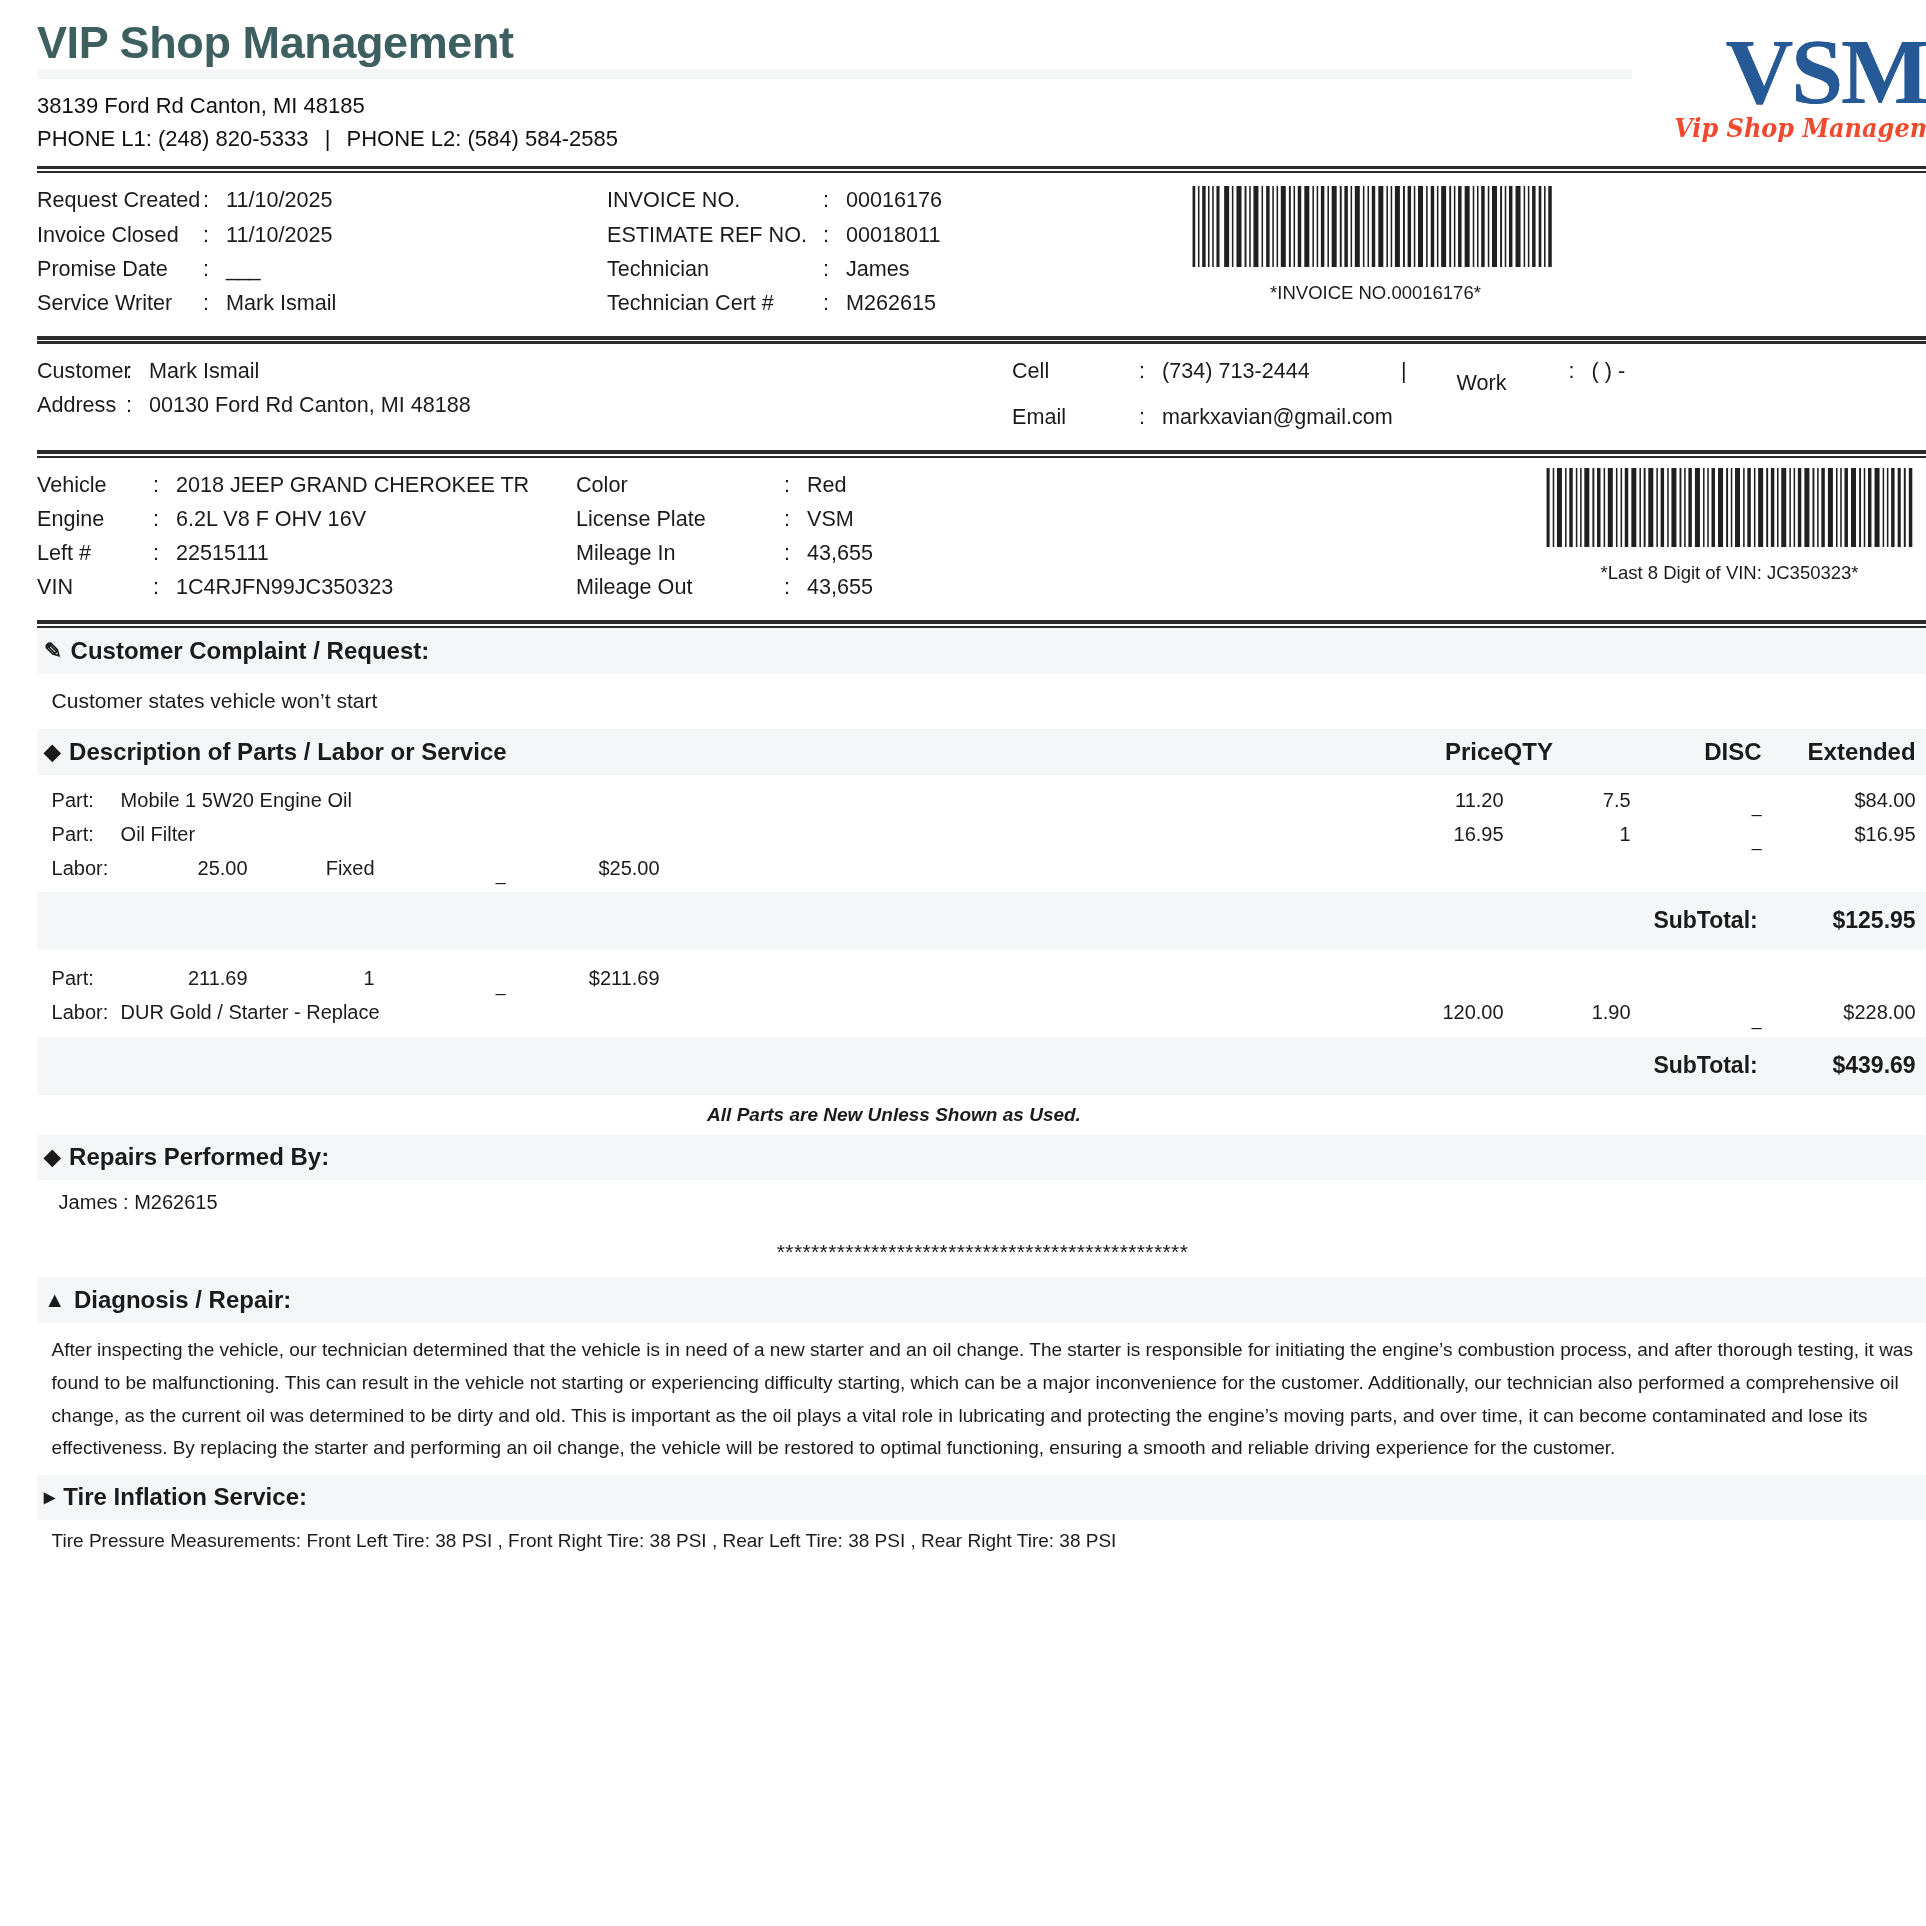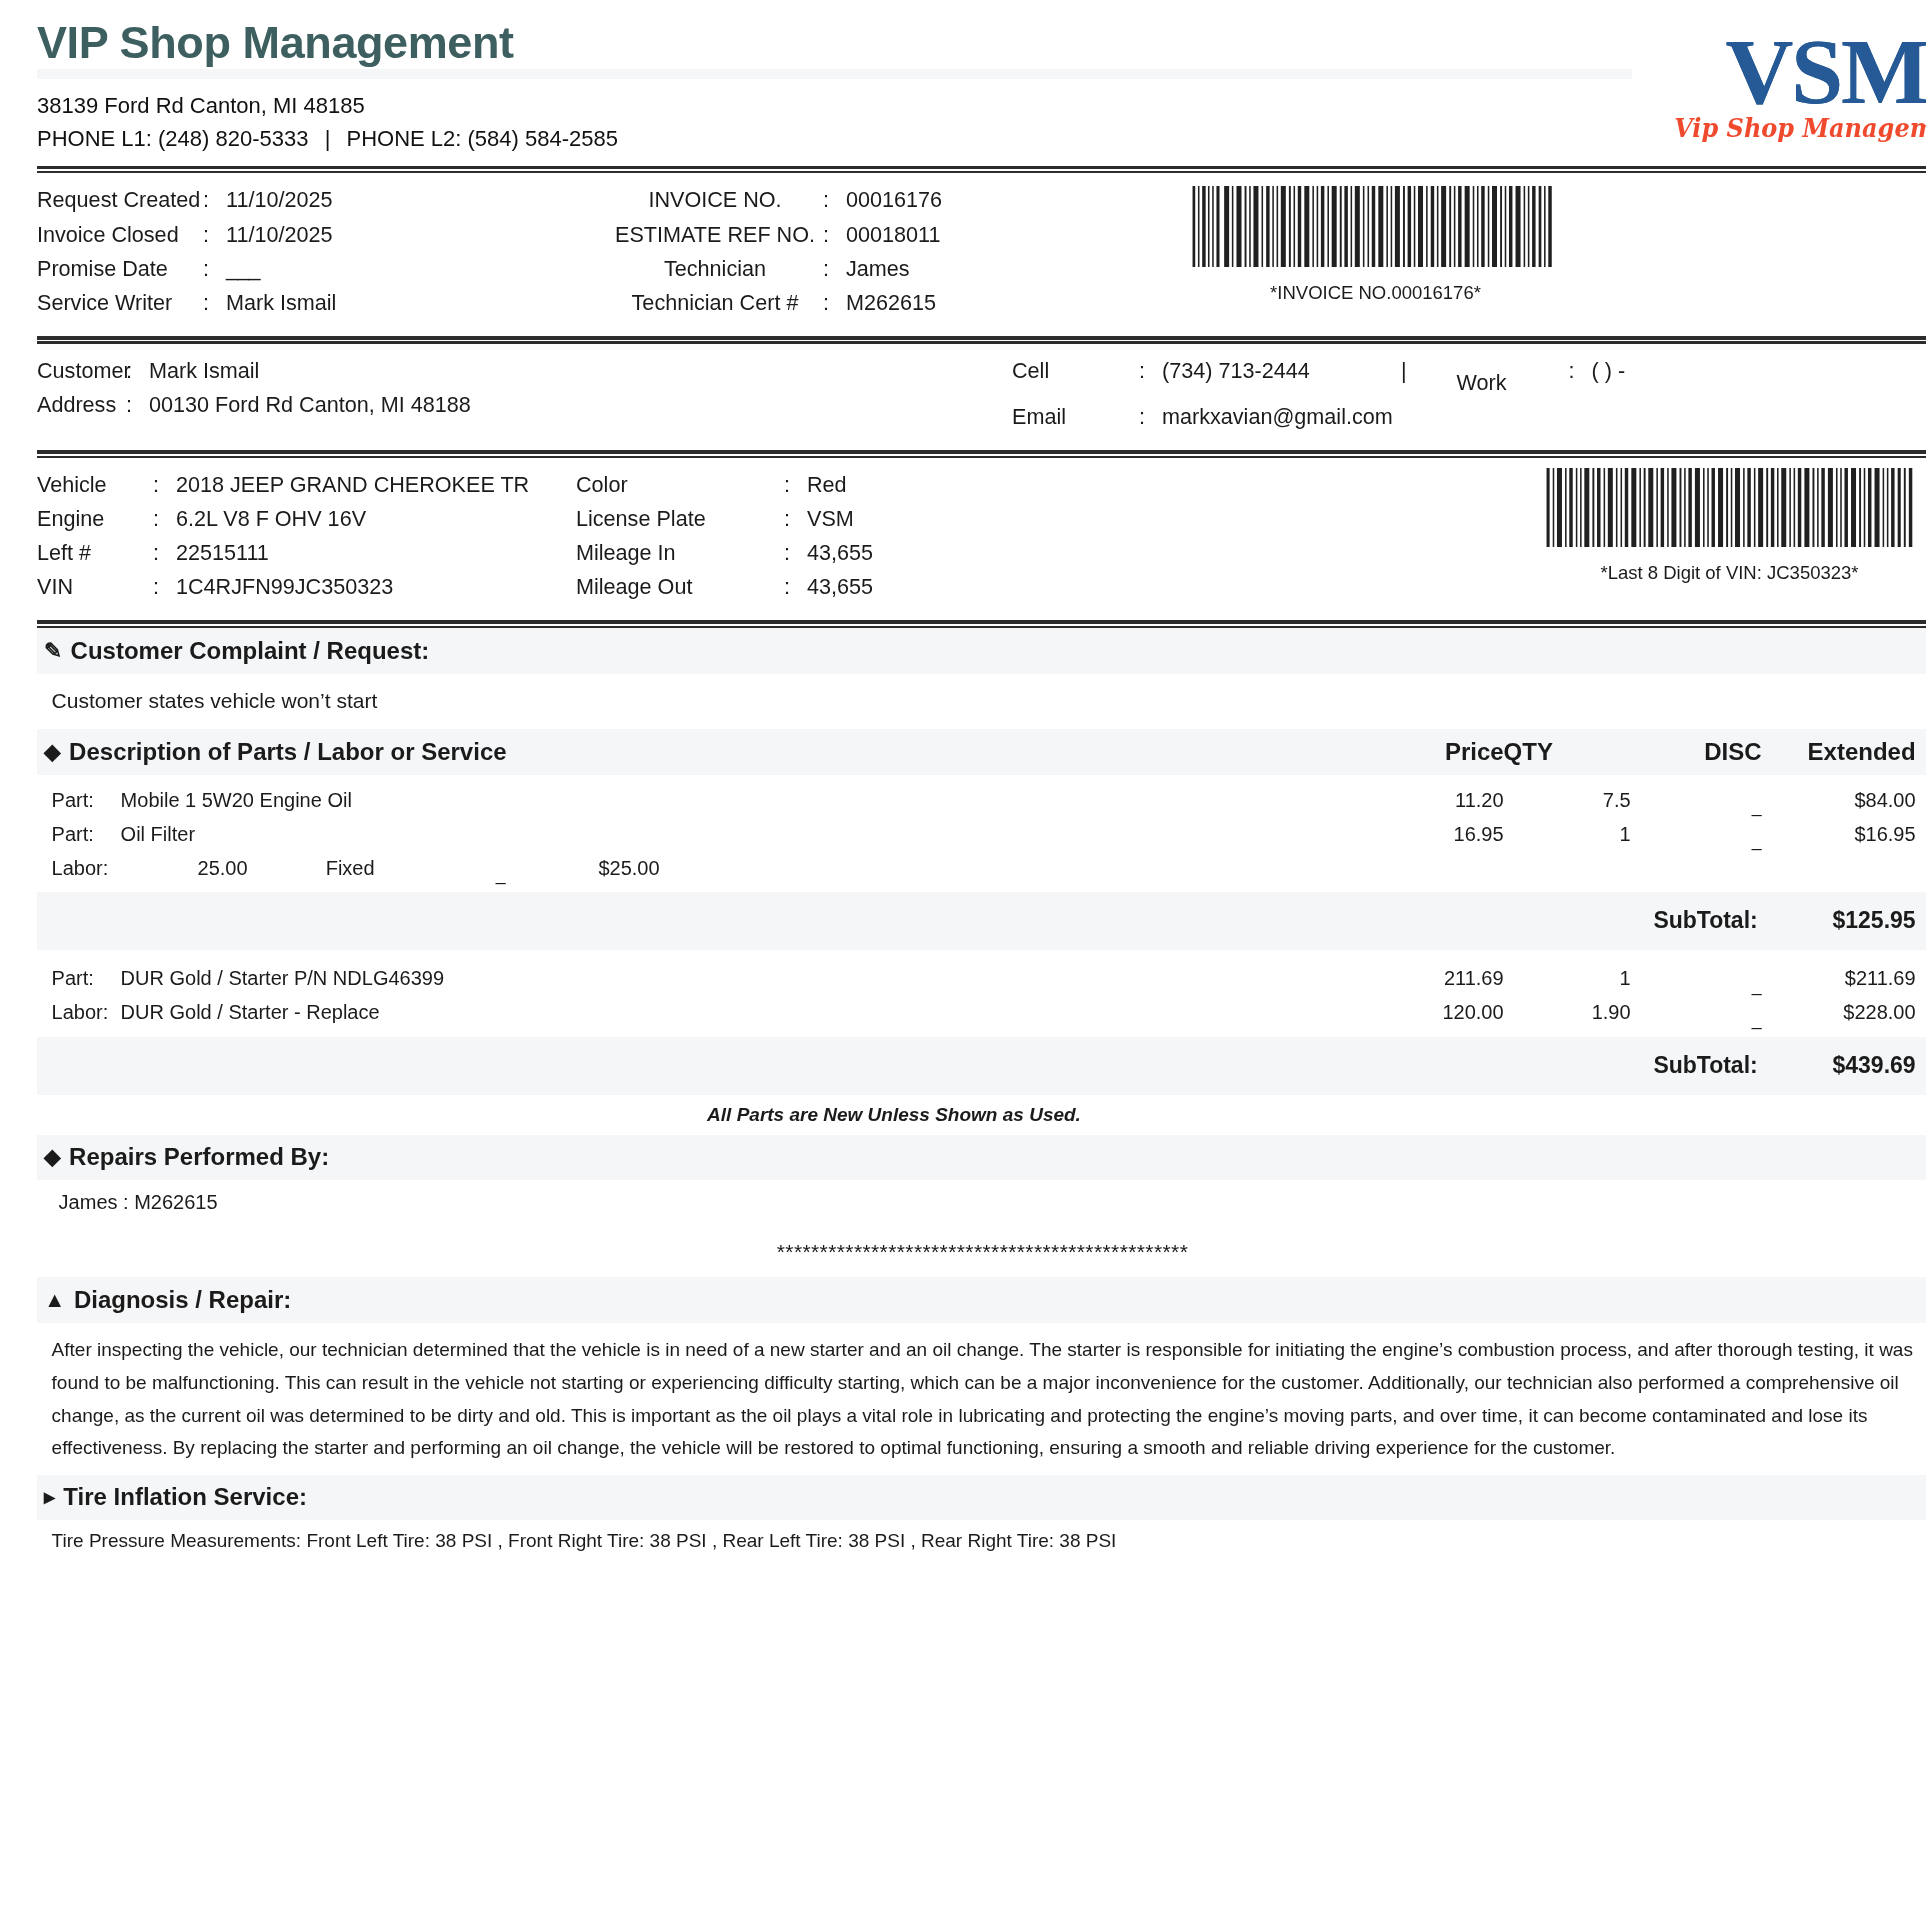--- a/index.html
+++ b/index.html
@@ -113,21 +113,21 @@
   .col2 { width: 23px;  flex: 0 0 23px; }
   .val  { flex: 0 0 auto; }
 
   .twocol {
     display: flex;
     align-items: flex-start;
   }
   .twocol > .left  { flex: 0 0 570px; }
   .twocol > .right { flex: 1 1 auto; }
 
-  .lbl-r { width: 216px; flex: 0 0 216px; text-align: center; }
+  .lbl-r { width: 216px; flex: 0 0 216px; }
   .lbl-m { width: 127px; flex: 0 0 127px; }
   .lbl-s { width: 89px; flex: 0 0 89px; }
   .lbl-v { width: 116px; flex: 0 0 116px; }
   .lbl-cv{ width: 208px; flex: 0 0 208px; }
 
   .underscore { letter-spacing: -0.8px; }
 
   
   .barcode-cell {
     flex: 0 0 397px;
@@ -595,21 +595,20 @@
 
   <div class="subtotal-row">
     <span class="st-spacer"></span>
     <span class="st-label">SubTotal:</span>
     <span class="st-value">$125.95</span>
   </div>
 
   <div style="padding-top:11.6px;">
     <div class="item-row">
       <span class="it-kind">Part:</span>
-      <span class="it-desc">DUR Gold / Starter P/N NDLG46399</span>
       <span class="it-price">211.69</span>
       <span class="it-qty">1</span>
       <span class="it-disc">_</span>
       <span class="it-ext">$211.69</span>
     </div>
     <div class="item-row">
       <span class="it-kind">Labor:</span>
       <span class="it-desc">DUR Gold / Starter - Replace</span>
       <span class="it-price">120.00</span>
       <span class="it-qty">1.90</span>

